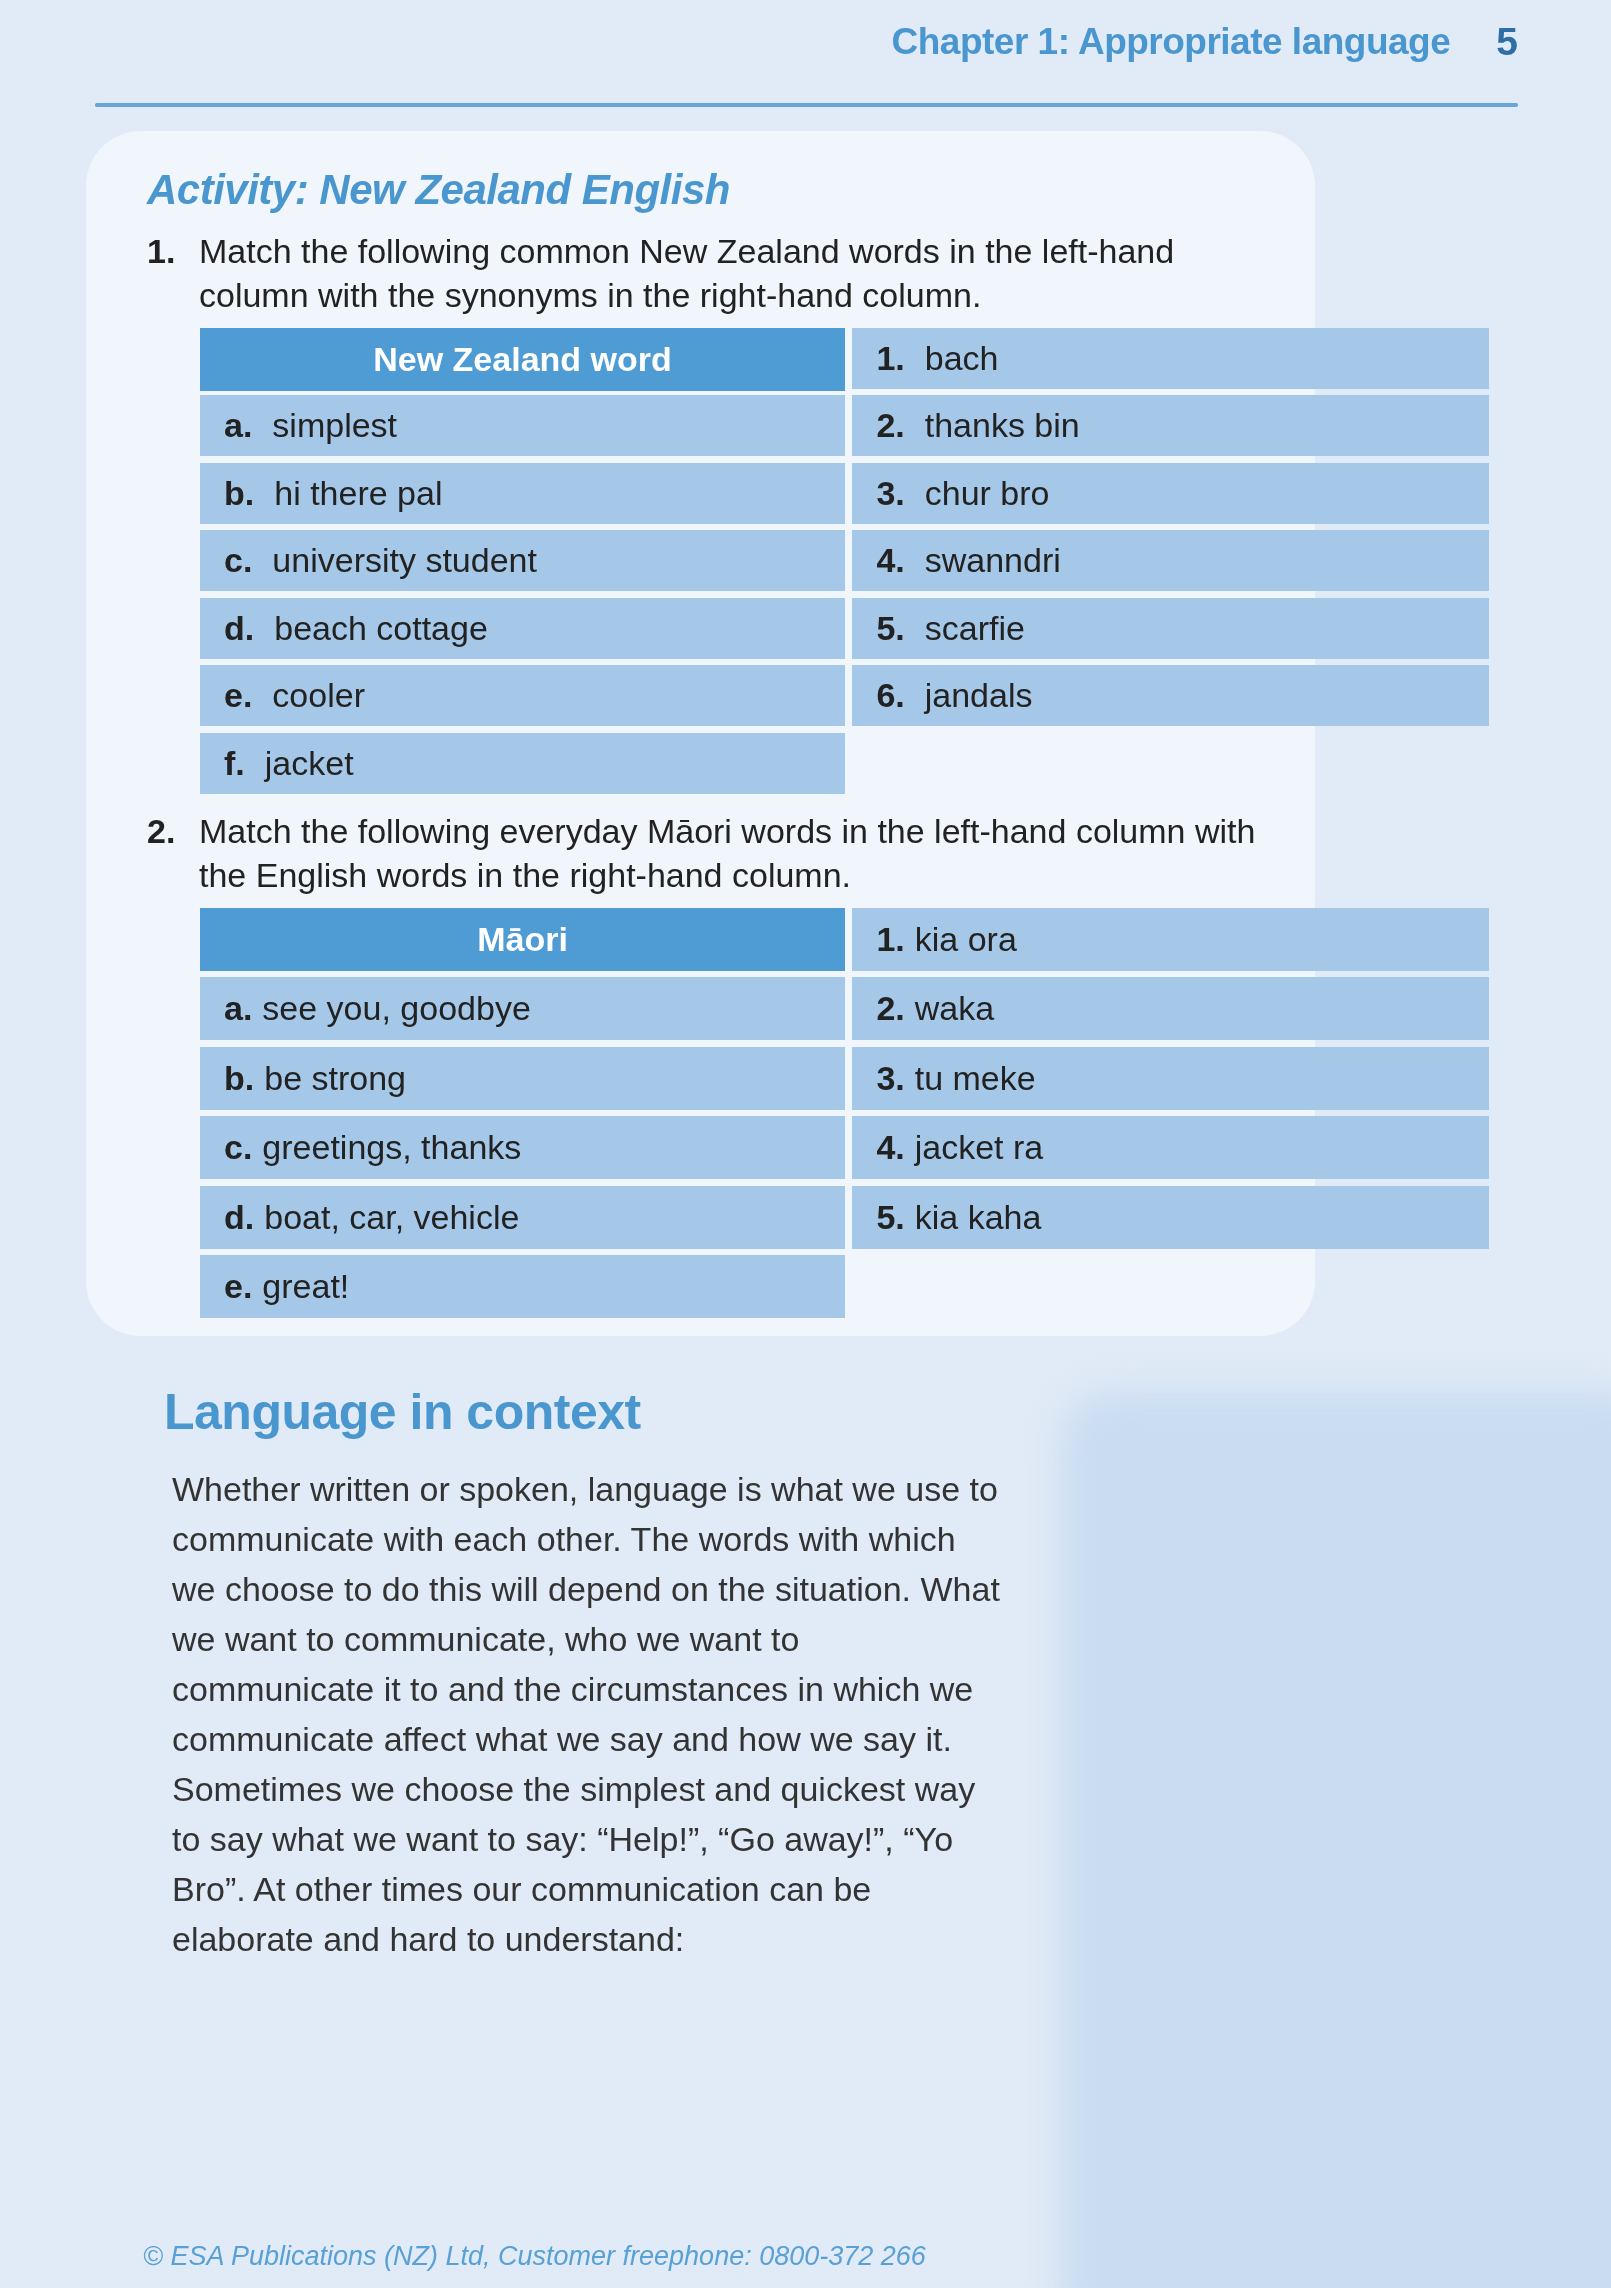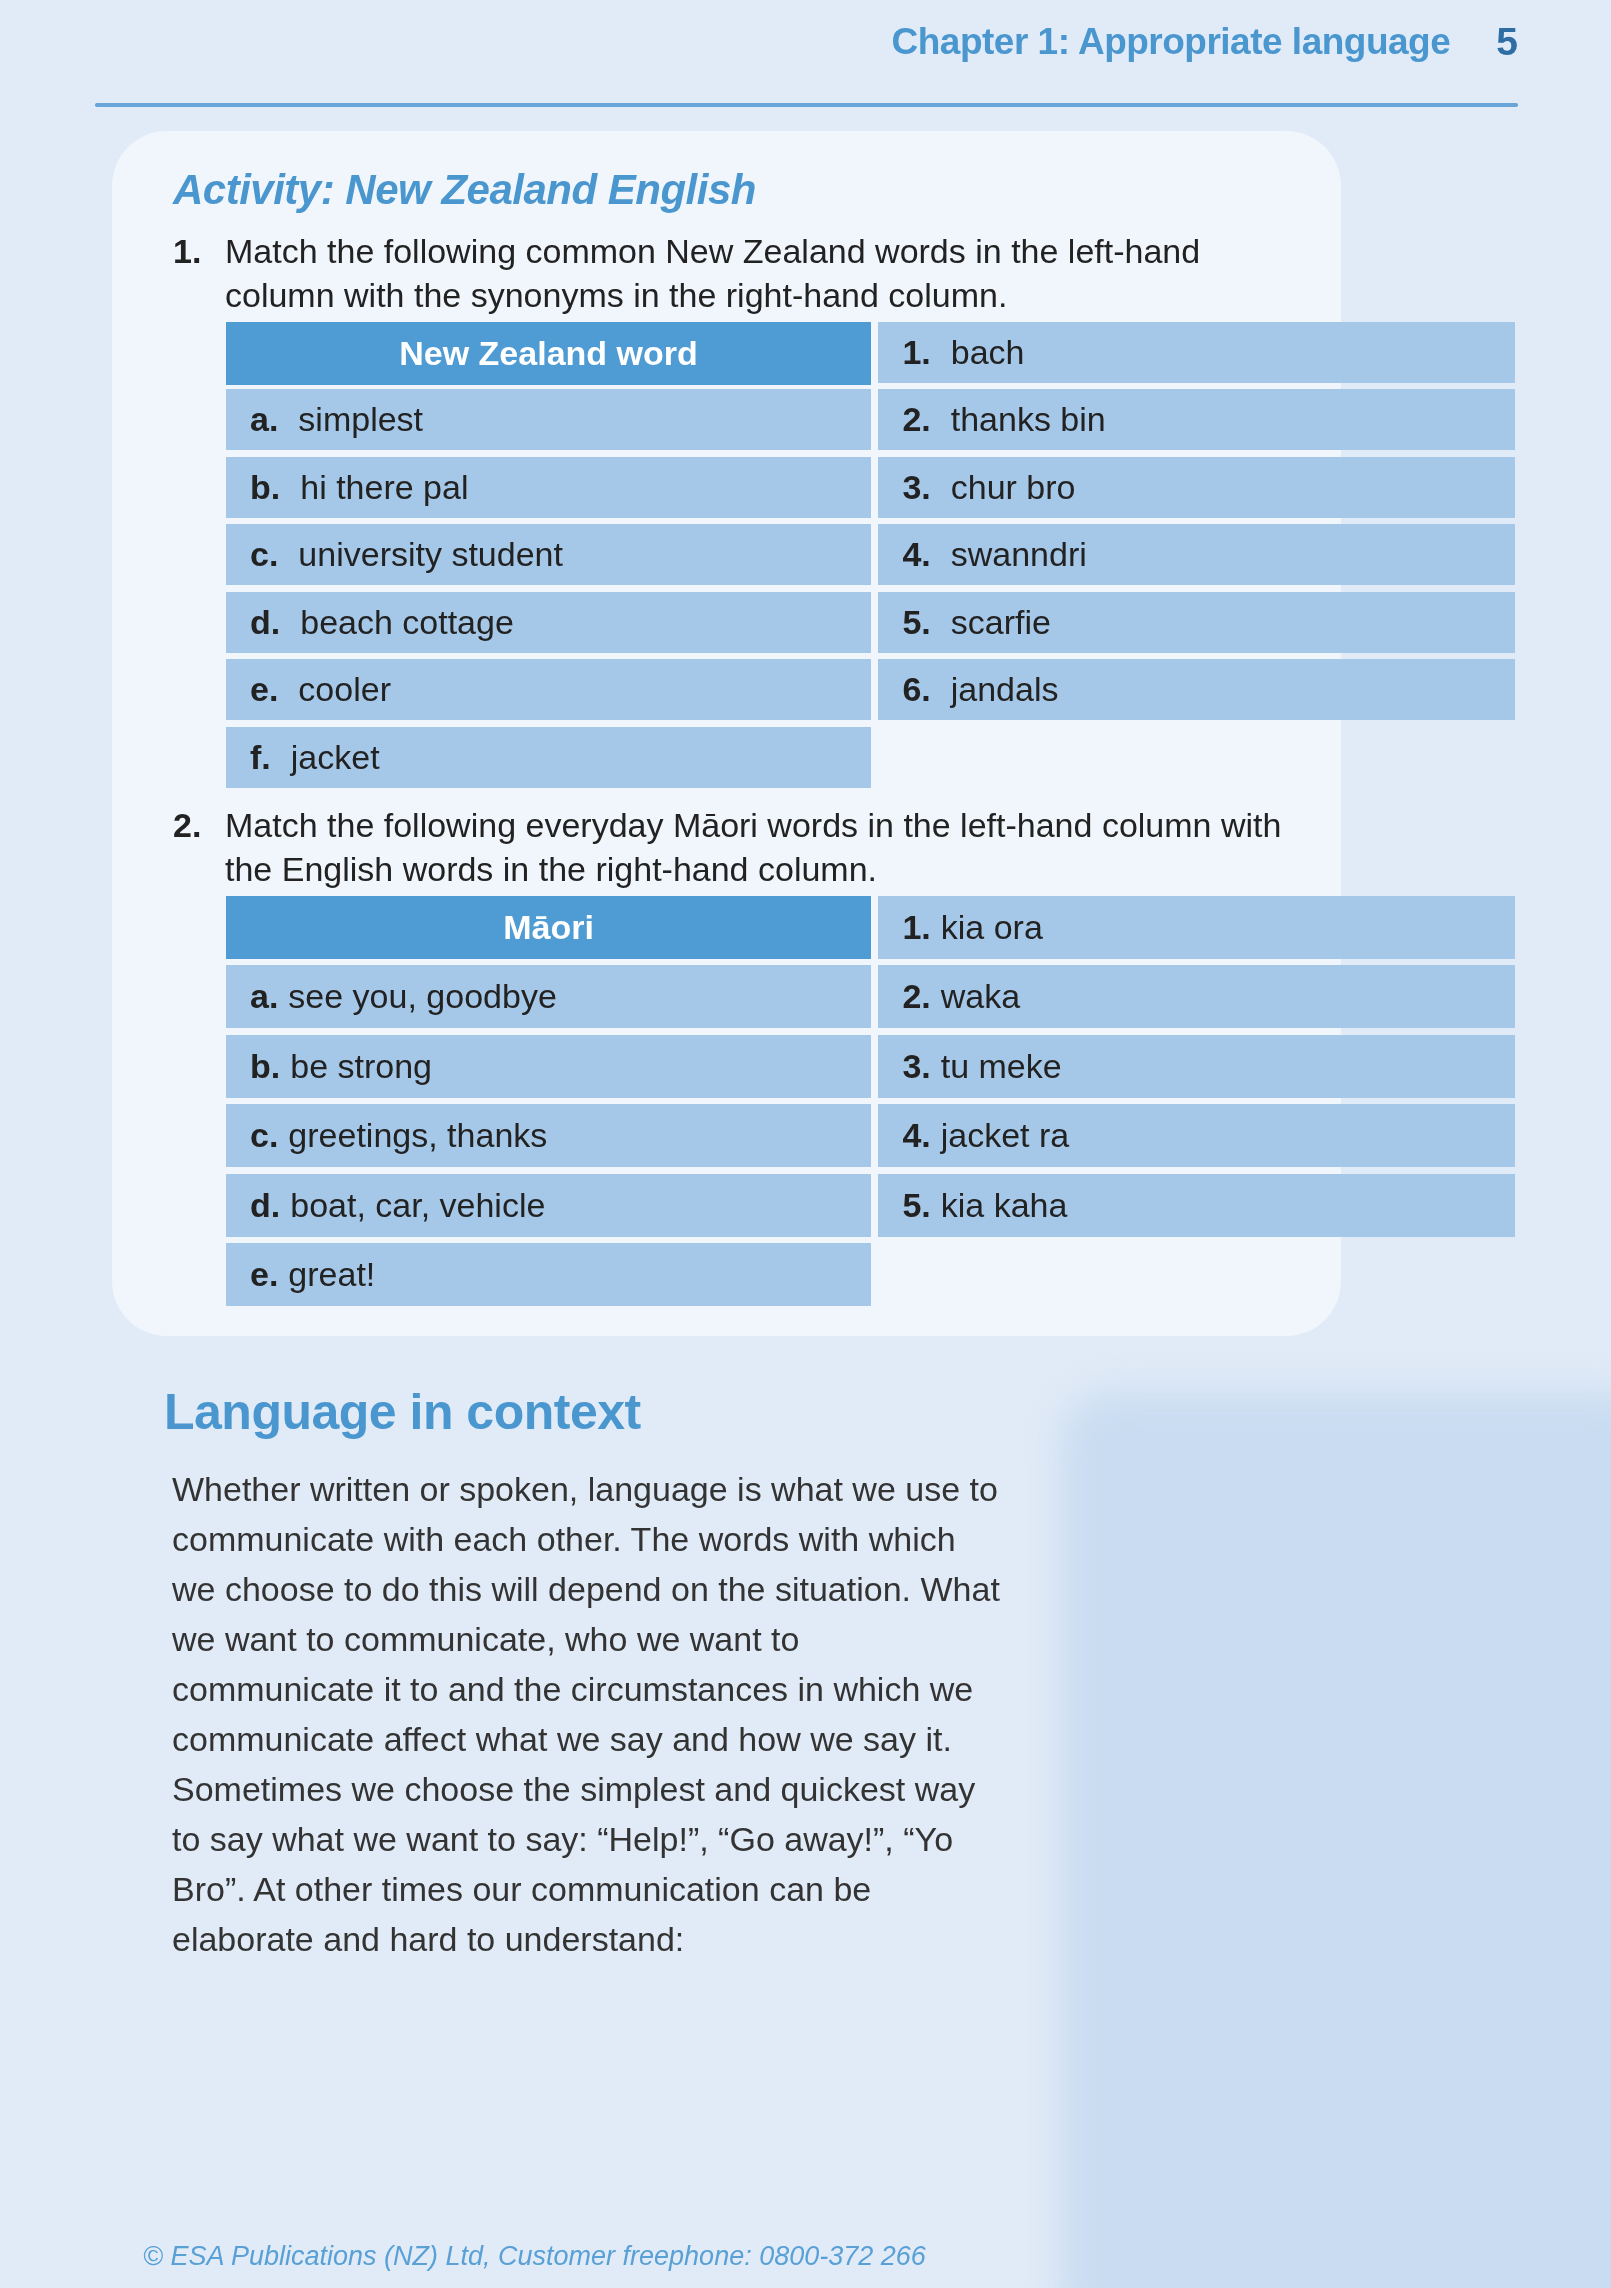--- a/index.html
+++ b/index.html
@@ -23,41 +23,41 @@
   .page-number{
     font-size:39px;font-weight:700;color:#2f6da5;
   }
   .header-rule{
     position:absolute;left:95px;top:103px;
     width:1423px;height:3.7px;background:#6aa5d9;border-radius:1.8px;
   }
 
   
   .activity-box{
-    position:absolute;left:112px;top:131px;
+    position:absolute;left:86px;top:131px;
     width:1229px;height:1205px;
     background:#f0f6fc;border-radius:55px;
     box-sizing:border-box;
     padding:18.5px 37px 0 61px;
   }
   .activity-title{
     margin:16.6px 0 0 0;
     font-size:42px;font-weight:700;font-style:italic;
     color:#4a96cf;letter-spacing:-0.5px;
   }
   .question{
     display:flex;margin-top:14.8px;
     font-size:34px;line-height:44px;color:#222;
   }
   .q-num{font-weight:700;width:52px;flex:0 0 52px;}
   .q-text{width:1255px;}
 
   
   .match-table{
-    margin:5px 0 0 53px;width:1289px;
+    margin:11px 0 0 53px;width:1289px;
     display:grid;grid-template-columns:645px 637px;
     gap:6.5px 7.4px;
     border-radius:9px;
   }
   .match-table.t1{grid-auto-rows:61px;}
   .match-table.t2{grid-auto-rows:63px;}
   .match-table .th{
     height:63px;
     background:#4f9cd5;color:#ffffff;
     font-weight:700;font-size:34px;

